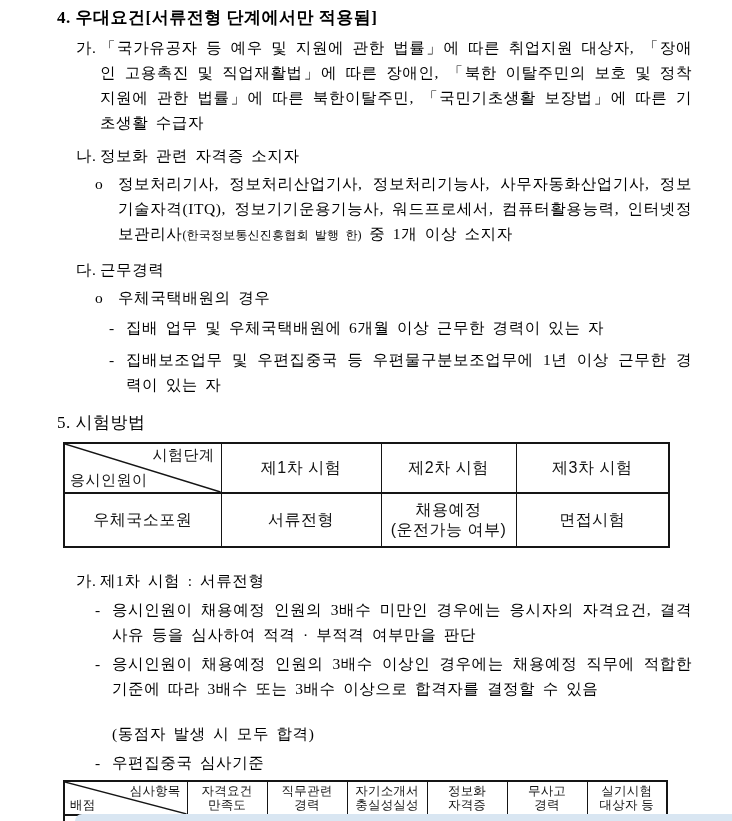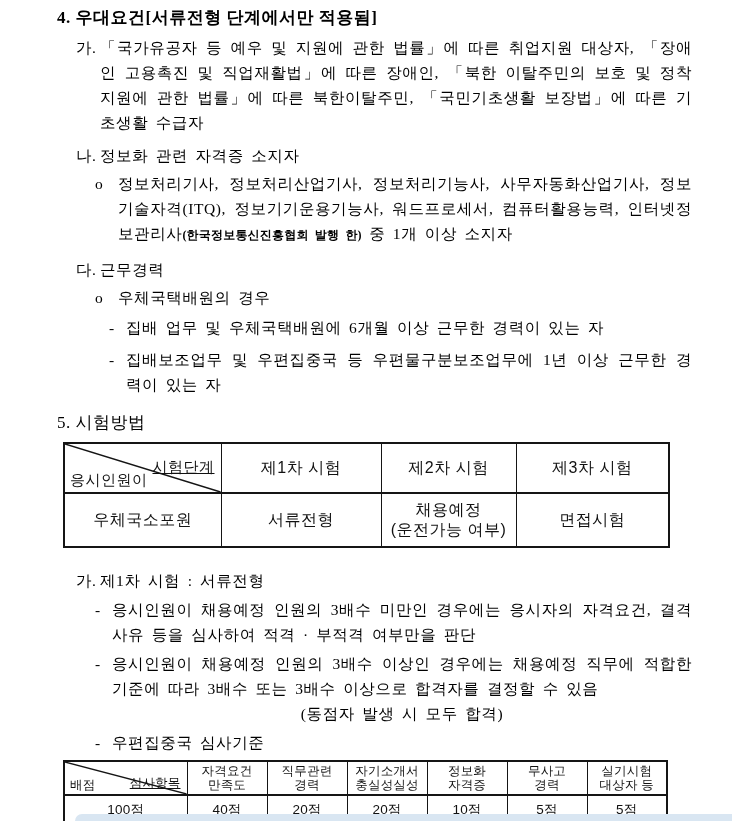--- a/index.html
+++ b/index.html
@@ -13,54 +13,54 @@
     margin-top:7px;font-size:17px;line-height:22px;font-weight:bold;
     letter-spacing:0.5px;
   }
   .h2{
     margin-top:14px;font-size:17px;line-height:23px;font-weight:normal;
     letter-spacing:0.5px;
   }
   .li{display:flex;font-size:15.5px;line-height:25px;letter-spacing:0.6px;}
   .li .lbl{flex:0 0 auto;}
   .li .txt{flex:1 1 auto;text-align:justify;word-break:break-all;word-spacing:3px;}
-  .li .txt .tail-line{text-align:center;}
+  .li .txt .tail-line{text-align:left;margin-top:20px;}
   
   .ind-ga{margin-left:19px;}   .ind-ga .lbl{width:24px;}
   .ind-o{margin-left:38px;}    .ind-o .lbl{width:23px;}
   .ind-dash4{margin-left:52px;}.ind-dash4 .lbl{width:17px;}
   .ind-dash5{margin-left:38px;}.ind-dash5 .lbl{width:17px;}
   .mt-ga1{margin-top:6px;}
   .mt-na{margin-top:8px;}
   .mt-o1{margin-top:3px;}
   .mt-da{margin-top:9px;}
   .mt-o2{margin-top:3px;}
   .mt-d1{margin-top:5px;}
   .mt-d2{margin-top:7px;}
   .mt-ga2{margin-top:20px;}
   .mt-d3{margin-top:4px;}
   .mt-d4{margin-top:4px;}
   .mt-d5{margin-top:4px;}
-  .small-paren{font-size:12px;letter-spacing:0.2px;font-weight:bold;}
+  .small-paren{font-size:12px;letter-spacing:0.2px;}
   
   table{border-collapse:collapse;table-layout:fixed;
         font-family:"Liberation Sans","DejaVu Sans",sans-serif;color:#111;}
   .t-exam{margin:8px 0 0 6px;width:605px;border:2.5px solid #151515;}
   .t-exam td{border:1.8px solid #151515;text-align:center;vertical-align:middle;
              font-size:16px;letter-spacing:0.5px;}
   .t-exam .hrow td{height:46px;border-bottom-width:2.2px;}
   .t-exam .drow td{height:50px;}
   .t-score{margin:5px 0 0 6px;width:603px;border:2px solid #151515;}
   .t-score td,.t-score th{border:1.3px solid #151515;text-align:center;
              vertical-align:middle;font-weight:normal;letter-spacing:0.2px;}
   .t-score .hrow th{height:30px;font-size:12.5px;line-height:14px;border-bottom-width:2px;margin-top:34px;}
   .t-score .drow td{height:26px;font-size:13.5px;}
   .diag{position:relative;padding:0;}
   .diag svg{position:absolute;left:0;top:0;width:100%;height:100%;}
-  .diag .corner-top{position:absolute;top:14px;right:6px;text-decoration:underline;}
+  .diag .corner-top{position:absolute;top:2px;right:6px;}
   .diag .corner-bottom{position:absolute;bottom:2px;left:5px;}
   .t-exam .diag .corner-top,.t-exam .diag .corner-bottom{font-size:15px;}
   .t-score .diag .corner-top,.t-score .diag .corner-bottom{font-size:12.5px;}
   .cell-two-line{line-height:20px;display:block;}
   .bluebar{
     position:absolute;left:75px;top:814px;width:657px;height:8px;
     background:#d9e6f2;border-radius:7px 0 0 0;
   }
 </style>
 </head>

